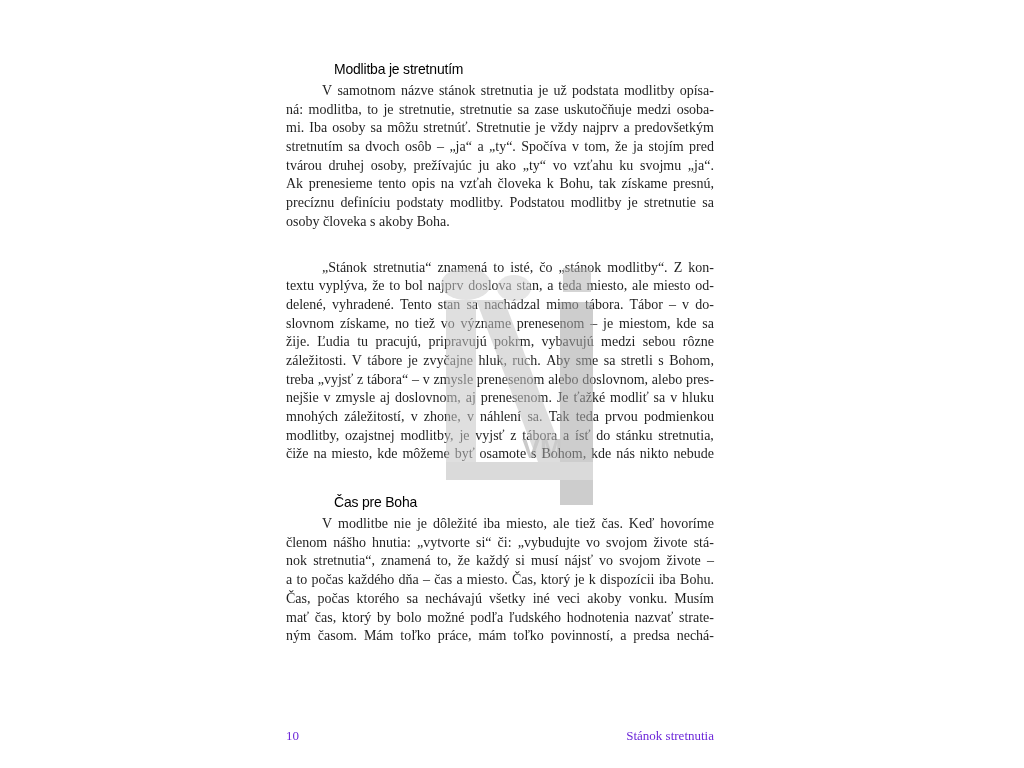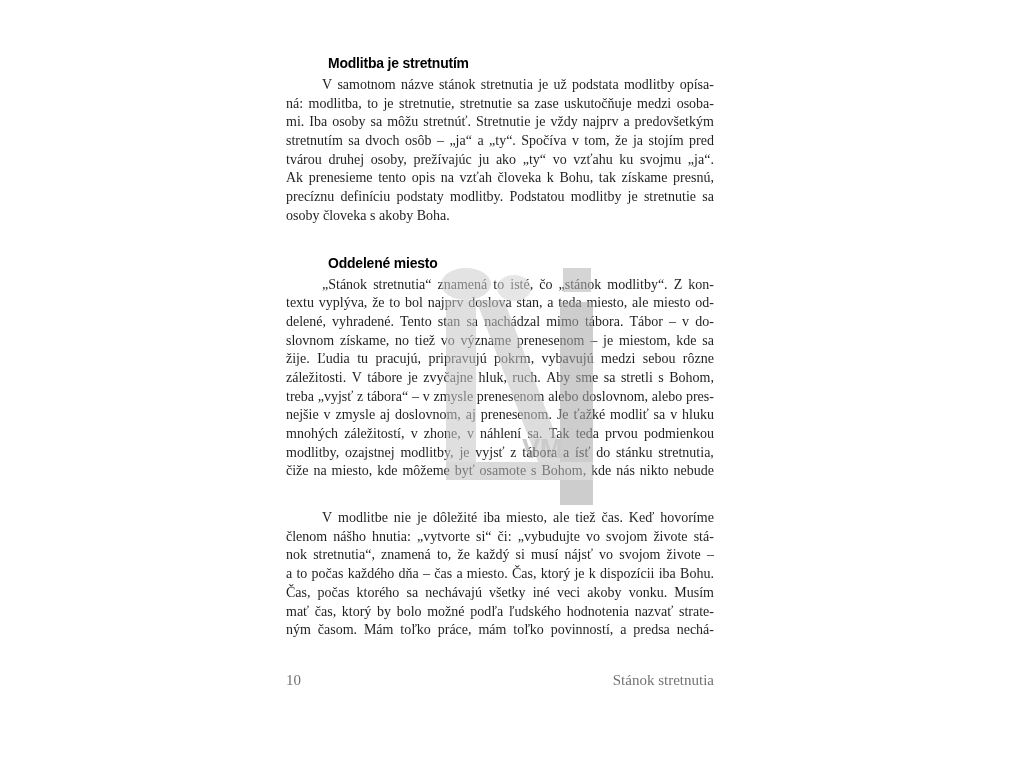--- a/index.html
+++ b/index.html
@@ -7,23 +7,23 @@
     width:1024px;height:768px;background:#ffffff;position:relative;
     font-family:"Liberation Serif", serif;
     -webkit-font-smoothing:antialiased;
   }
   .page{position:absolute;inset:0;background:#ffffff;overflow:hidden;}
   .text-column{
     position:absolute;left:286px;top:47px;width:428px;
     color:#1f1f1f;
   }
   .section-heading{
-    margin:6px;padding-left:36px;height:19px;line-height:19px;
+    margin:12px;padding-left:36px;height:19px;line-height:19px;
     font-family:"Liberation Sans", sans-serif;
-    font-weight:700;font-size:15px;color:#000;
+    font-weight:400;font-size:15px;color:#000;
   }
   .section-heading .hd{
     display:inline-block;transform:scaleX(0.93);transform-origin:left center;
     letter-spacing:-0.2px;white-space:nowrap;
   }
   .paragraph{margin:0 0 0 0;}
   .para-gap-1{margin-bottom:4px;}   
   .sec-2{margin-top:27px;}
   .sec-3{margin-top:28px;}
   .jline{
@@ -32,23 +32,23 @@
   }
   .jline.justified{display:flex;justify-content:space-between;white-space:normal;}
   .jline.justified span{white-space:pre;flex:0 0 auto;}
   .jline.indent{padding-left:36px;}
   .jline.flush-left{text-align:left;}
   .watermark{
     position:absolute;left:430px;top:266px;width:165px;height:240px;
     opacity:0.55;pointer-events:none;z-index:5;
   }
   .page-footer{
-    position:absolute;left:286px;top:672px;width:428px;
+    position:absolute;left:286px;top:728px;width:428px;
     display:flex;justify-content:space-between;
-    font-size:15px;color:#737373;line-height:16px;
+    font-size:13px;color:#6d28d9;line-height:16px;
   }
 </style>
 </head>
 <body>
 
 <div class="page">
 
   <div class="text-column">
 
     <section class="sec-1">
@@ -149,23 +149,20 @@
             <span>modlitby</span>
             <span>je</span>
             <span>stretnutie</span>
             <span>sa</span>
           </div>
           <div class="jline flush-left">osoby človeka s akoby Boha.</div>
         </div>
     </section>
 
     <section class="sec-2">
-      <h2 class="section-heading para-gap-1">
-        <span class="hd">Oddelené miesto</span>
-      </h2>
       <div class="paragraph">
           <div class="jline indent justified">
             <span>„Stánok</span>
             <span>stretnutia“</span>
             <span>znamená</span>
             <span>to</span>
             <span>isté,</span>
             <span>čo</span>
             <span>„stánok</span>
             <span>modlitby“.</span>
@@ -311,20 +308,23 @@
             <span>Bohom,</span>
             <span>kde</span>
             <span>nás</span>
             <span>nikto</span>
             <span>nebude</span>
           </div>
         </div>
     </section>
 
     <section class="sec-3">
+      <h2 class="section-heading para-gap-1">
+        <span class="hd">Čas pre Boha</span>
+      </h2>
       <div class="paragraph">
           <div class="jline indent justified">
             <span>V</span>
             <span>modlitbe</span>
             <span>nie</span>
             <span>je</span>
             <span>dôležité</span>
             <span>iba</span>
             <span>miesto,</span>
             <span>ale</span>

